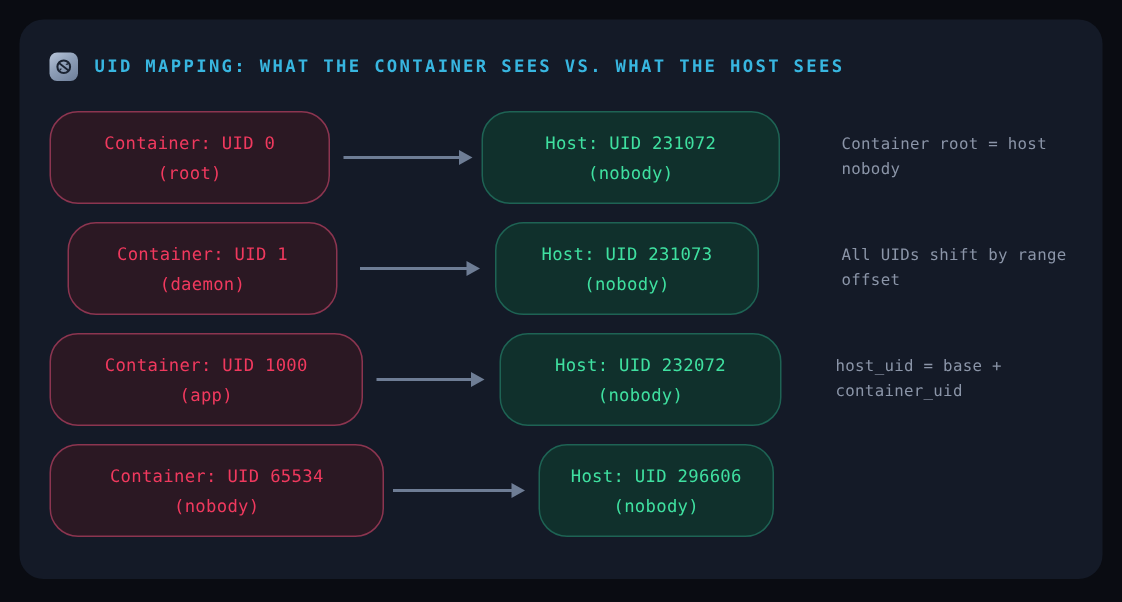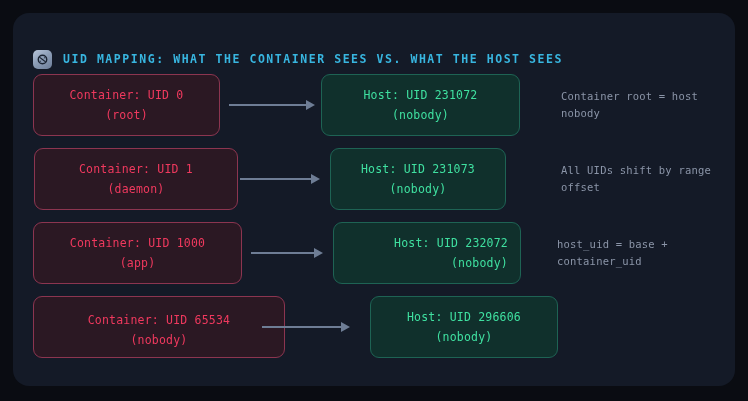--- a/index.html
+++ b/index.html
@@ -31,21 +31,20 @@
   }
   
   .header {
     position: absolute;
     left: 20px;
     top: 20px;
     display: flex;
     align-items: center;
     gap: 11px;
     height: 22px;
-    margin-top: 15px;
   }
   .hdr-icon {
     width: 19px;
     height: 19px;
     border-radius: 5px;
     background: linear-gradient(145deg, #b9c6da 0%, #8e9fb8 45%, #6d7e99 100%);
     display: flex;
     align-items: center;
     justify-content: center;
     flex: none;
@@ -68,21 +67,21 @@
   }
   .row {
     position: relative;
     height: 74px;
   }
   .card {
     position: absolute;
     top: 50%;
     transform: translateY(-50%);
     box-sizing: border-box;
-    border-radius: 9px;
+    border-radius: 19px;
     display: flex;
     flex-direction: column;
     align-items: center;
     justify-content: center;
     gap: 5px;
     padding: 9px 12px;
     height: 62px;
   }
   .card .l1, .card .l2 {
     font-family: "DejaVu Sans Mono", monospace;
@@ -168,21 +167,21 @@
             <span class="head"></span>
         </div>
         <div class="card host-card" style="left:308px; width:199px;">
           <span class="l1">Host: UID 231072</span>
           <span class="l2">(nobody)</span>
         </div>
         <div class="note" style="left:520px; width:175px;">Container root = host nobody</div>
       </div>
 
       <div class="row">
-        <div class="card container-card" style="left:21px; width:204px;">
+        <div class="card container-card" style="left:32px; width:180px;">
           <span class="l1">Container: UID 1</span>
           <span class="l2">(daemon)</span>
         </div>
         <div class="arrow" style="left:227px; width:80px;">
           <span class="shaft"></span>
             <span class="head"></span>
         </div>
         <div class="card host-card" style="left:317px; width:176px;">
           <span class="l1">Host: UID 231073</span>
           <span class="l2">(nobody)</span>
@@ -192,37 +191,37 @@
 
       <div class="row">
         <div class="card container-card" style="left:20px; width:209px;">
           <span class="l1">Container: UID 1000</span>
           <span class="l2">(app)</span>
         </div>
         <div class="arrow" style="left:238px; width:72px;">
           <span class="shaft"></span>
             <span class="head"></span>
         </div>
-        <div class="card host-card" style="left:320px; width:188px;align-items:flex-end;">
+        <div class="card host-card" style="left:320px; width:188px;">
           <span class="l1">Host: UID 232072</span>
           <span class="l2">(nobody)</span>
         </div>
         <div class="note" style="left:516px; width:180px;">host_uid = base + container_uid</div>
       </div>
 
       <div class="row">
-        <div class="card container-card" style="left:20px; width:252px;justify-content:flex-end;">
+        <div class="card container-card" style="left:20px; width:223px;">
           <span class="l1">Container: UID 65534</span>
           <span class="l2">(nobody)</span>
         </div>
         <div class="arrow" style="left:249px; width:88px;">
           <span class="shaft"></span>
             <span class="head"></span>
         </div>
-        <div class="card host-card" style="left:346px; width:188px;margin-left:11px;">
+        <div class="card host-card" style="left:346px; width:157px;">
           <span class="l1">Host: UID 296606</span>
           <span class="l2">(nobody)</span>
         </div>
       </div>
 
     </div>
   </div>
 </div>
 
 </body></html>

